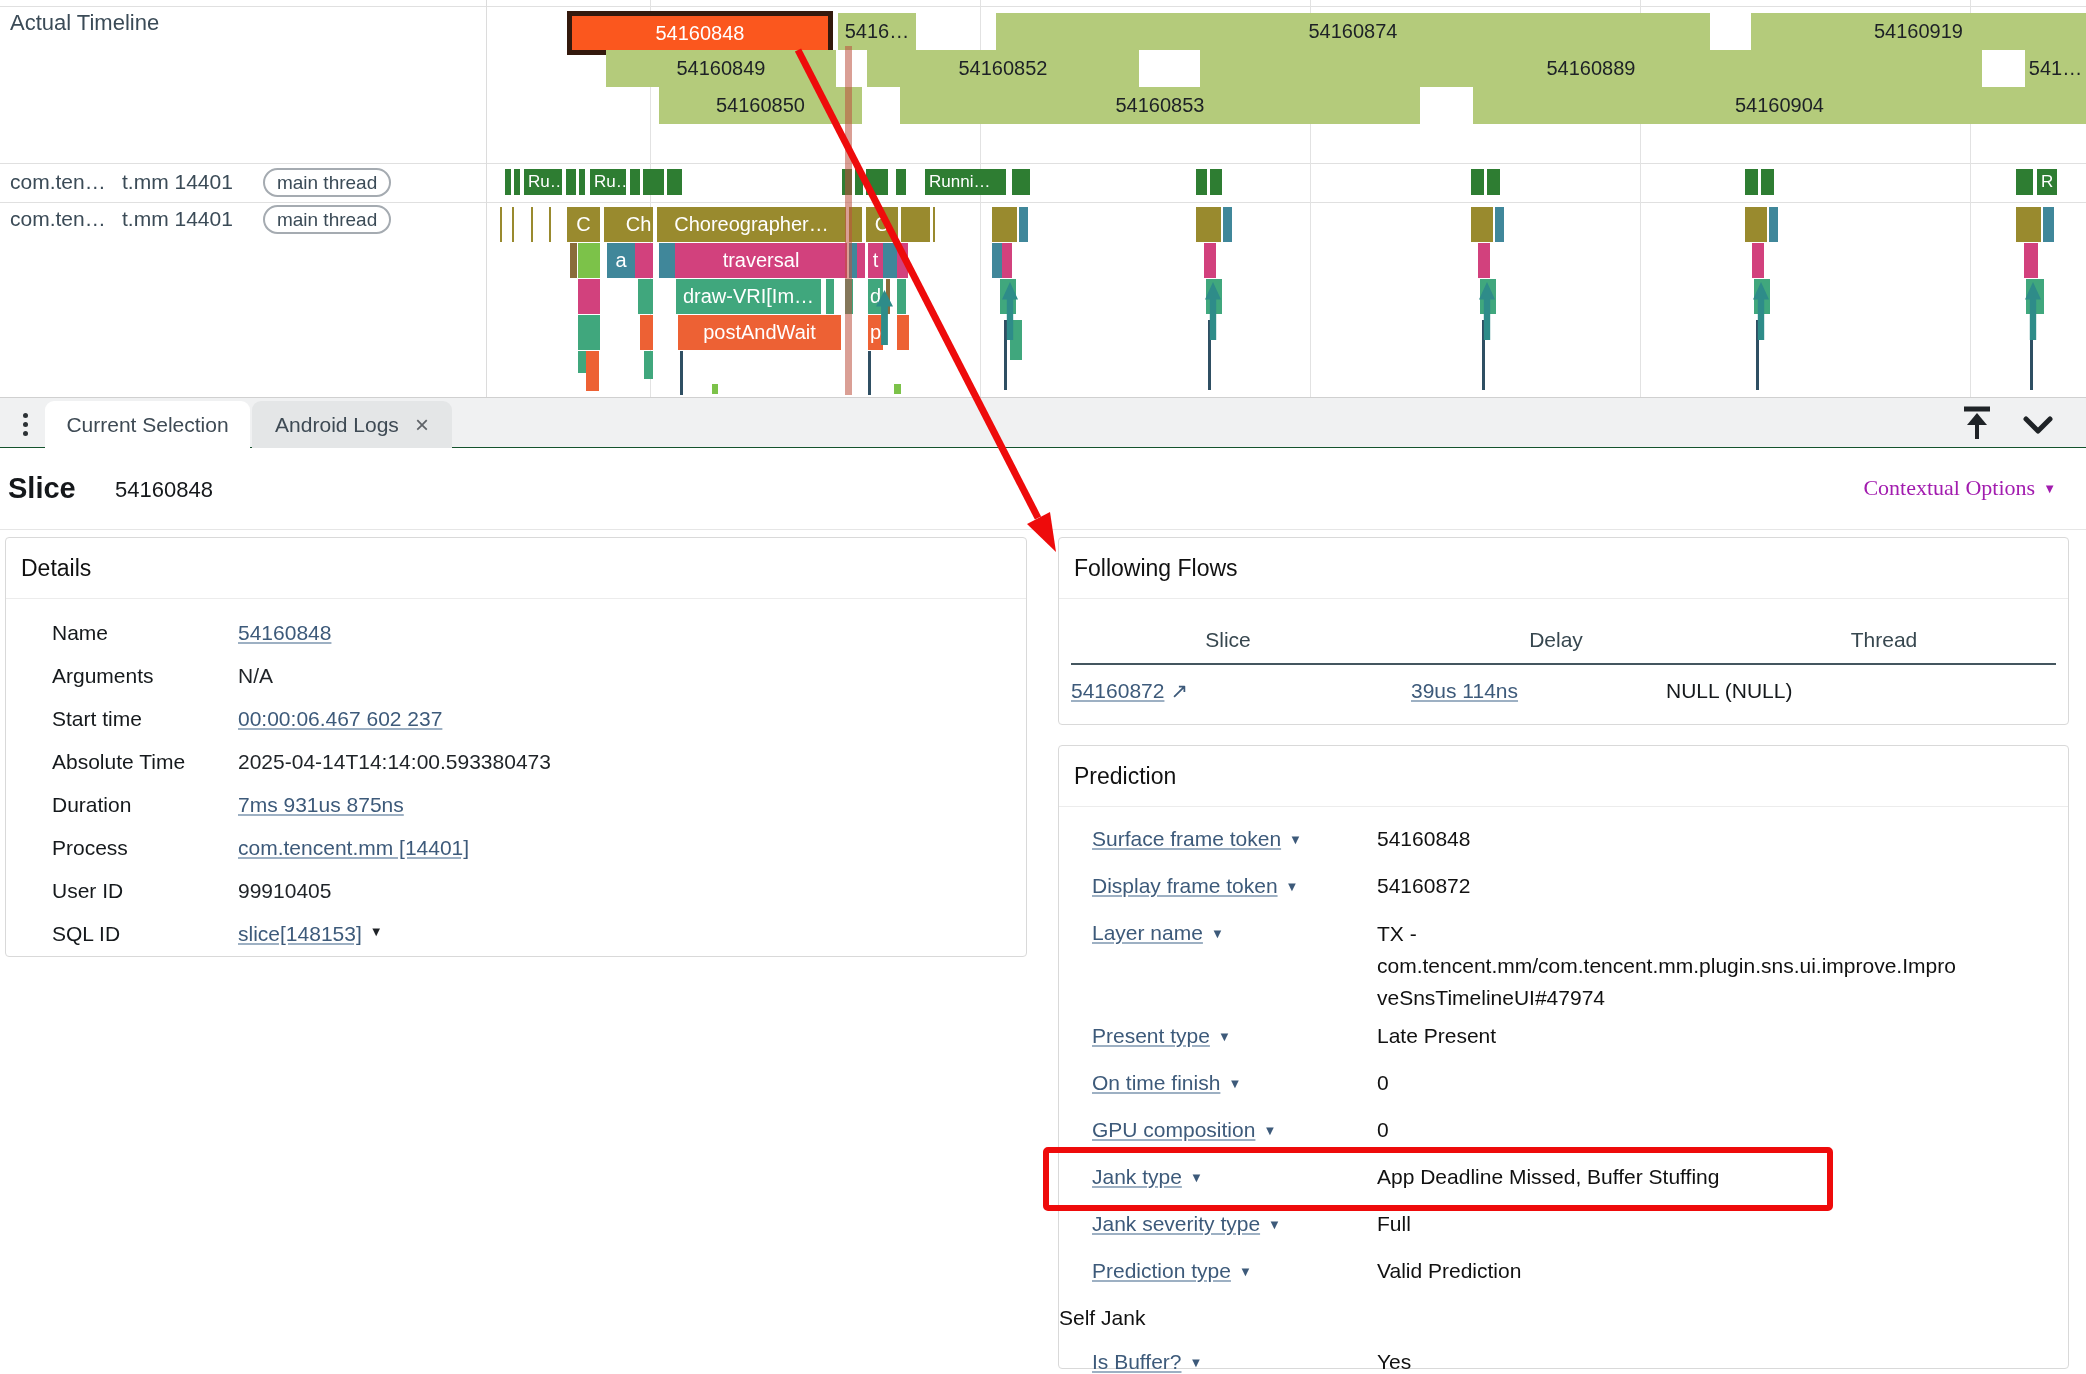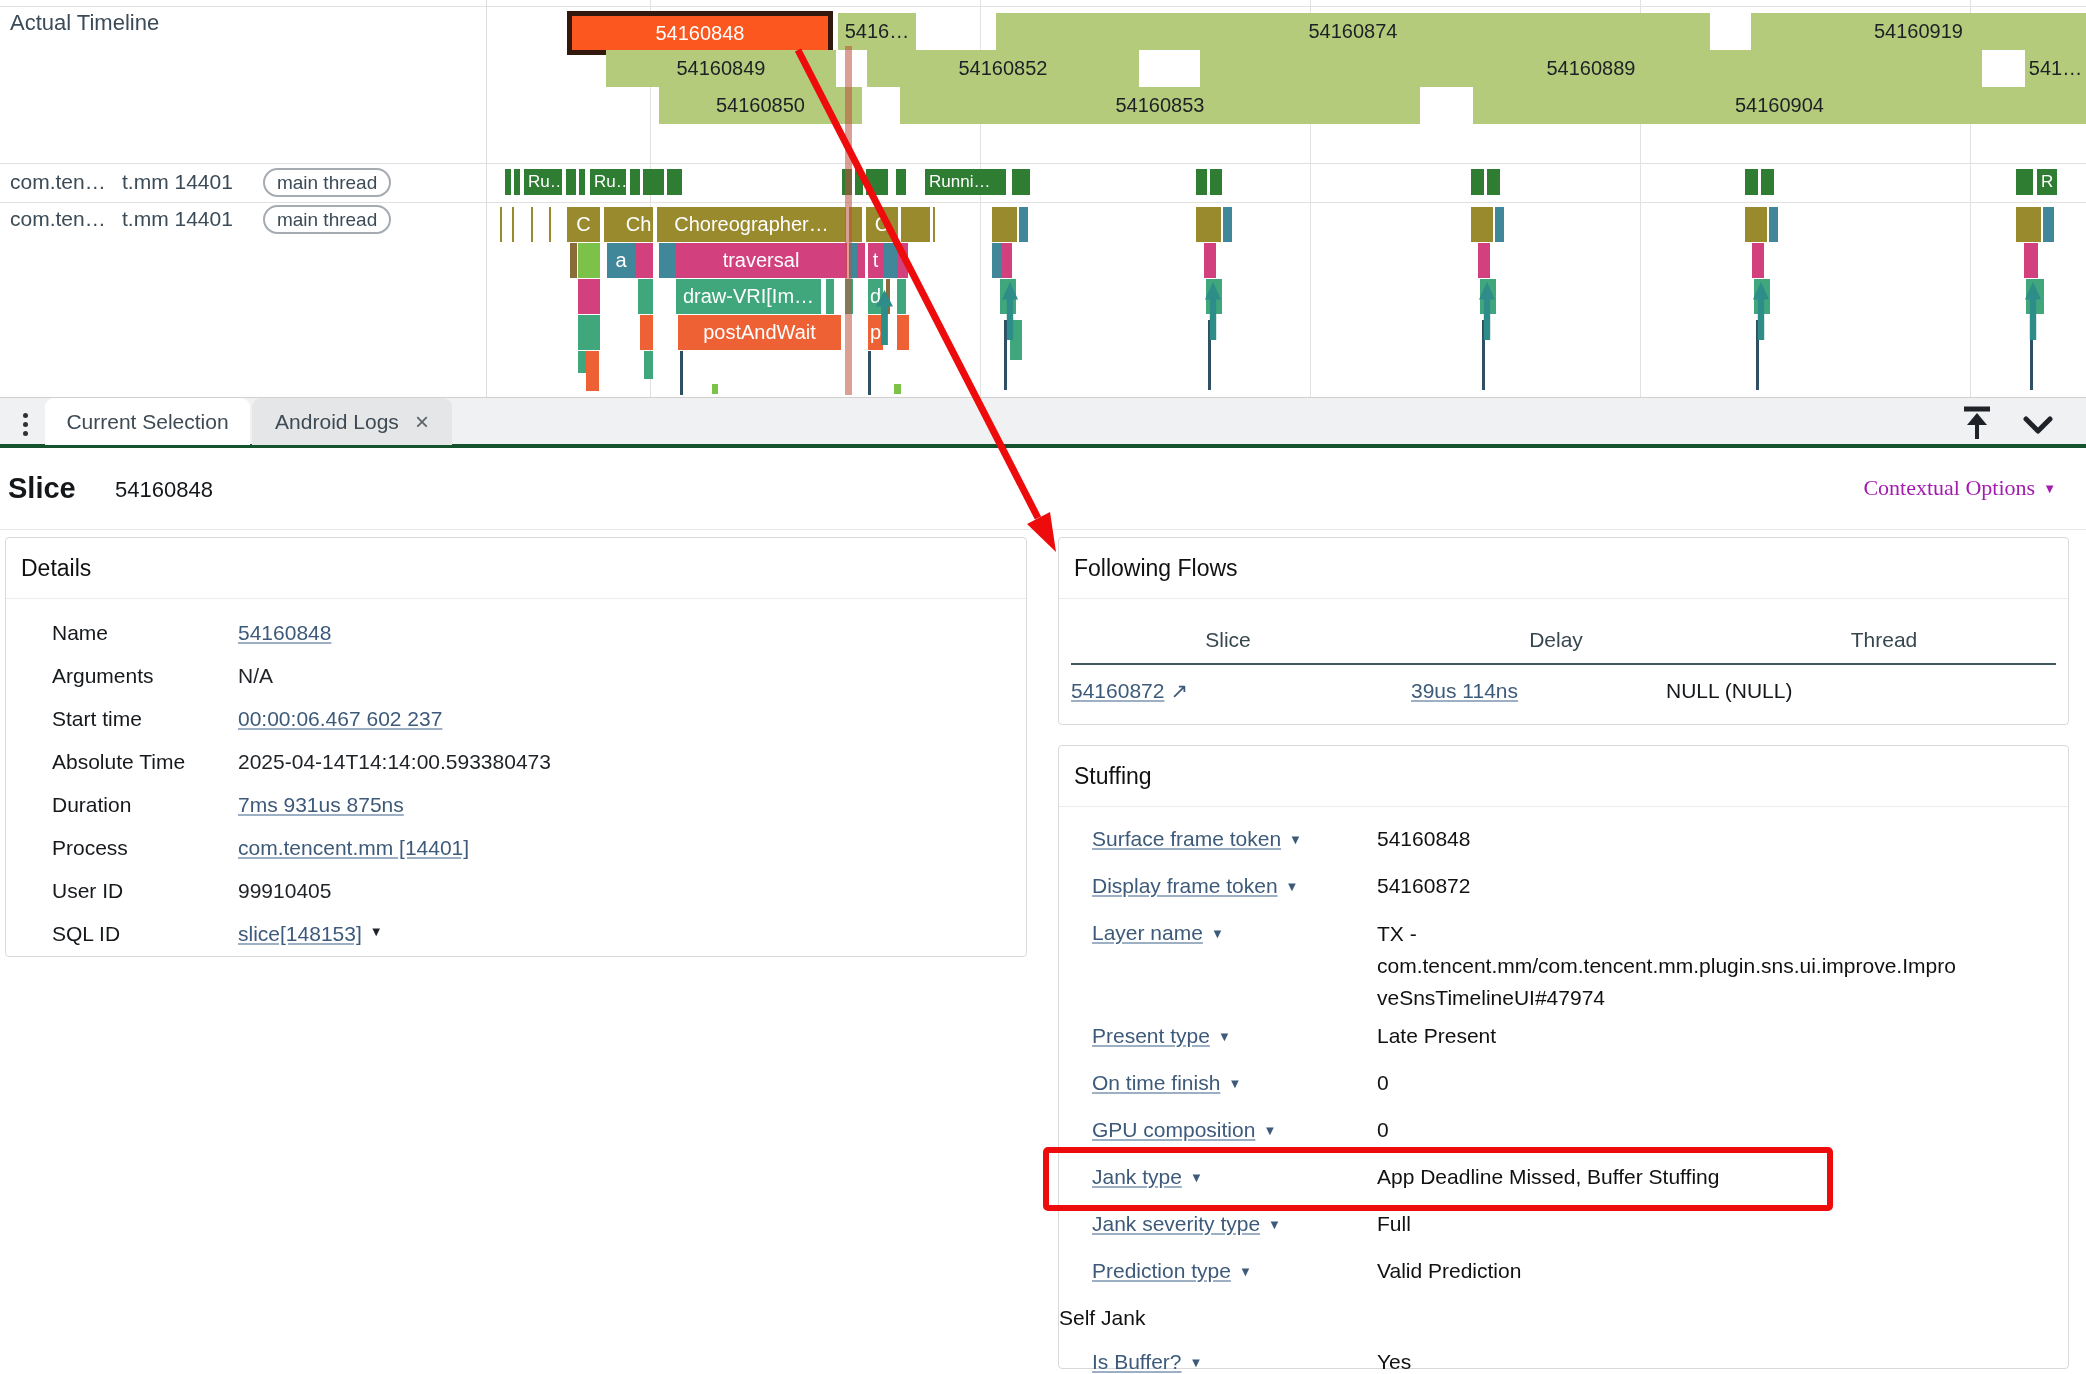--- a/index.html
+++ b/index.html
@@ -19,21 +19,21 @@
   .t-proc{width:100px;overflow:hidden;}
   .t-thread{margin-left:12px;}
   .slice{position:absolute;box-sizing:border-box;display:flex;align-items:center;justify-content:center;overflow:hidden;white-space:nowrap;cursor:pointer;}
   .frame{background:var(--frame_green);color:#1d2126;font-size:20px;}
   .frame.sel{background:var(--sel_orange);border:5px solid var(--sel_border);color:#fff;}
   .run{background:var(--run_green);color:#fff;font-size:17px;justify-content:flex-start;padding-left:4px;}
   .flame-slice{color:#fff;font-size:20px;}
   .flow-line{position:absolute;background:var(--flow_line);}
   .flow-arrow{position:absolute;background:var(--arrow_teal);clip-path:polygon(50% 0%,100% 30%,70% 30%,70% 100%,30% 100%,30% 30%,0% 30%);}
   
-  #tabstrip{position:absolute;left:0;top:397px;width:2086px;height:51px;background:#f0f1f2;border-top:1px solid #d0d0d0;border-bottom:4px solid #14532d;box-sizing:border-box;}
+  #tabstrip{position:absolute;left:0;top:397px;width:2086px;height:51px;background:#f0f1f2;border-top:1px solid #d0d0d0;border-bottom:1px solid #14532d;box-sizing:border-box;}
   .tab{position:absolute;bottom:-1px;height:47px;display:flex;align-items:center;justify-content:center;font-size:21px;color:#3e4a54;border-radius:9px 9px 0 0;cursor:pointer;}
   #tab-current{left:45px;width:205px;background:#fff;z-index:2;}
   #tab-logs{left:252px;width:200px;background:#e4e6e7;}
   .tab-close{margin-left:16px;font-size:24px;color:#5f6368;line-height:20px;cursor:pointer;}
   #dots{position:absolute;left:8px;top:4px;width:34px;height:44px;display:flex;flex-direction:column;align-items:center;justify-content:center;gap:4px;cursor:pointer;}
   #dots i{width:5px;height:5px;border-radius:50%;background:#2d3236;}
   .strip-icon{position:absolute;top:7px;cursor:pointer;}
   #icon-top{right:90px;}
   #icon-collapse{right:30px;}
   #titlebar{position:absolute;left:0;top:448px;width:2086px;height:82px;background:#fff;border-bottom:1px solid #e6e6e6;box-sizing:border-box;}
@@ -277,21 +277,21 @@
       <div class="fl-h" style="left: 497px;">Delay</div>
       <div class="fl-h" style="left: 825px;">Thread</div>
       <div class="fl-underline"></div>
       <div class="fl-cell" style="left: 12px;"><span class="lk">54160872</span><span class="ext">↗</span></div>
       <div class="fl-cell" style="left: 352px;"><span class="lk">39us 114ns</span></div>
       <div class="fl-cell" style="left: 607px;">NULL (NULL)</div>
     </div>
 </div>
 
 <div class="panel" id="p-args">
-  <div class="panel-h">Stuffing</div>
+  <div class="panel-h">Prediction</div>
   <div class="arg-rows" id="arg-rows">
       <div class="arg-row">
         <div class="arg-key"><span class="lk">Surface frame token</span><span class="caret" style="color: var(--link);">▼</span></div>
         <div class="arg-val">54160848</div>
       </div>
       <div class="arg-row">
         <div class="arg-key"><span class="lk">Display frame token</span><span class="caret" style="color: var(--link);">▼</span></div>
         <div class="arg-val">54160872</div>
       </div>
       <div class="arg-row tall">

